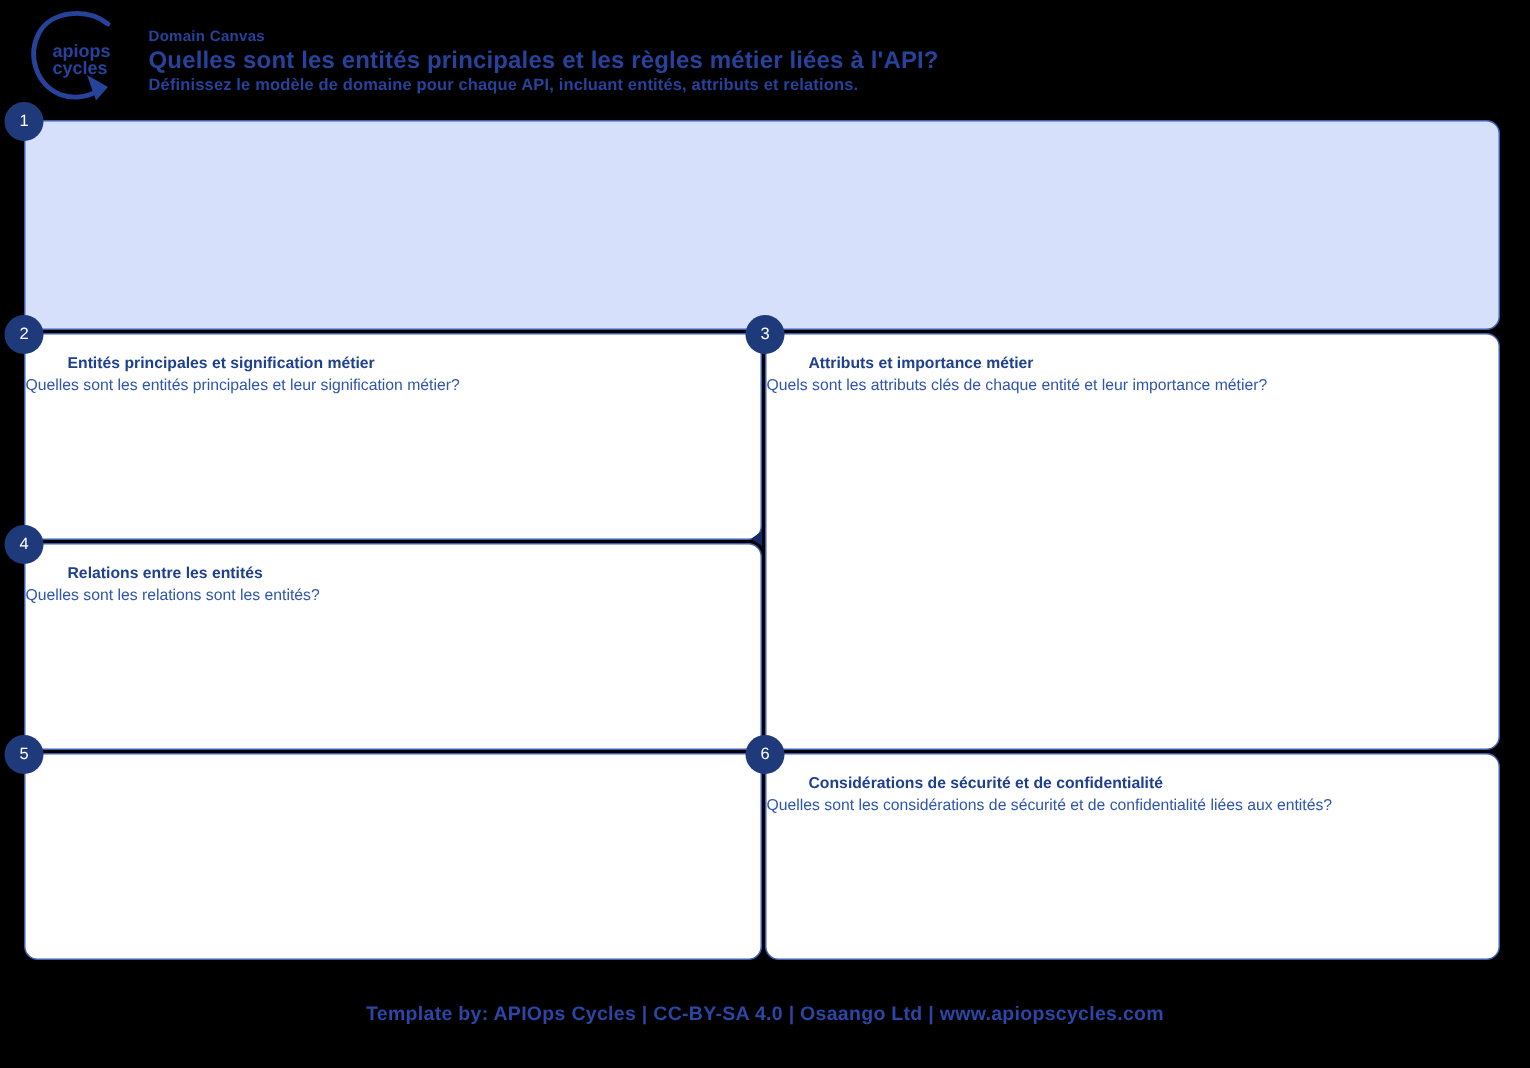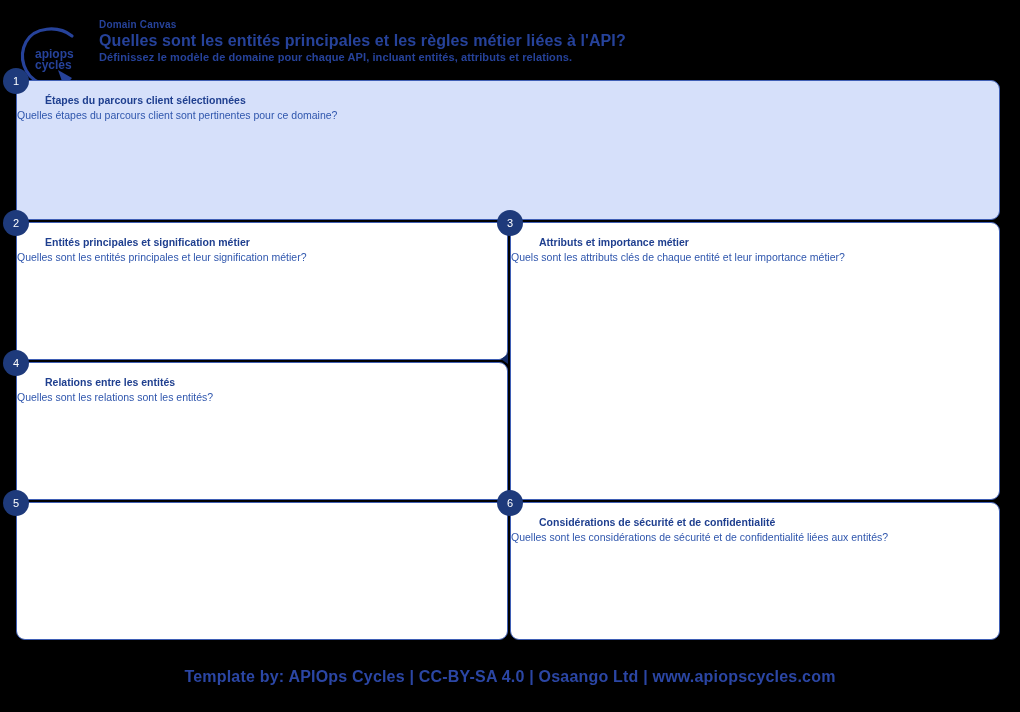--- a/index.html
+++ b/index.html
@@ -21,21 +21,21 @@
 
   
   .header {
     position: absolute;
     left: 0; top: 0;
     width: 1020px; height: 80px;
   }
 
   .logo {
     position: absolute;
-    left: 14px; top: 24px;
+    left: 14px; top: 4px;
     width: 78px; height: 66px;
   }
   .logo svg { display: block; }
 
   .header-text {
     position: absolute;
     left: 99px; top: 18px;
     width: 890px;
   }
   .header-title {
@@ -120,21 +120,21 @@
     z-index: 4;
   }
 
   
   .footer {
     position: absolute;
     left: 0;
     top: 668px;
     width: 1020px;
     text-align: center;
-    font-size: 16px;
+    font-size: 13px;
     font-weight: bold;
     color: #2b46a4;
     letter-spacing: 0.2px;
   }
 </style>
 </head>
 <body>
 
 <div class="canvas">
 
@@ -151,24 +151,20 @@
 
     <div class="header-text">
       <div class="header-title">Domain Canvas</div>
       <div class="header-question">Quelles sont les entités principales et les règles métier liées à l'API?</div>
       <div class="header-sub">Définissez le modèle de domaine pour chaque API, incluant entités, attributs et relations.</div>
     </div>
   </div>
 
   <div class="panel filled" style="left:16px; top:80px; width:984px; height:140px;">
     <div class="badge">1</div>
-    <div class="panel-body">
-      <div class="panel-heading">Étapes du parcours client sélectionnées</div>
-      <div class="panel-prompt">Quelles étapes du parcours client sont pertinentes pour ce domaine?</div>
-    </div>
   </div>
 
   <div class="panel" style="left:16px; top:222px; width:492px; height:138px;">
     <div class="badge">2</div>
     <div class="panel-body">
       <div class="panel-heading">Entités principales et signification métier</div>
       <div class="panel-prompt">Quelles sont les entités principales et leur signification métier?</div>
     </div>
   </div>
 

